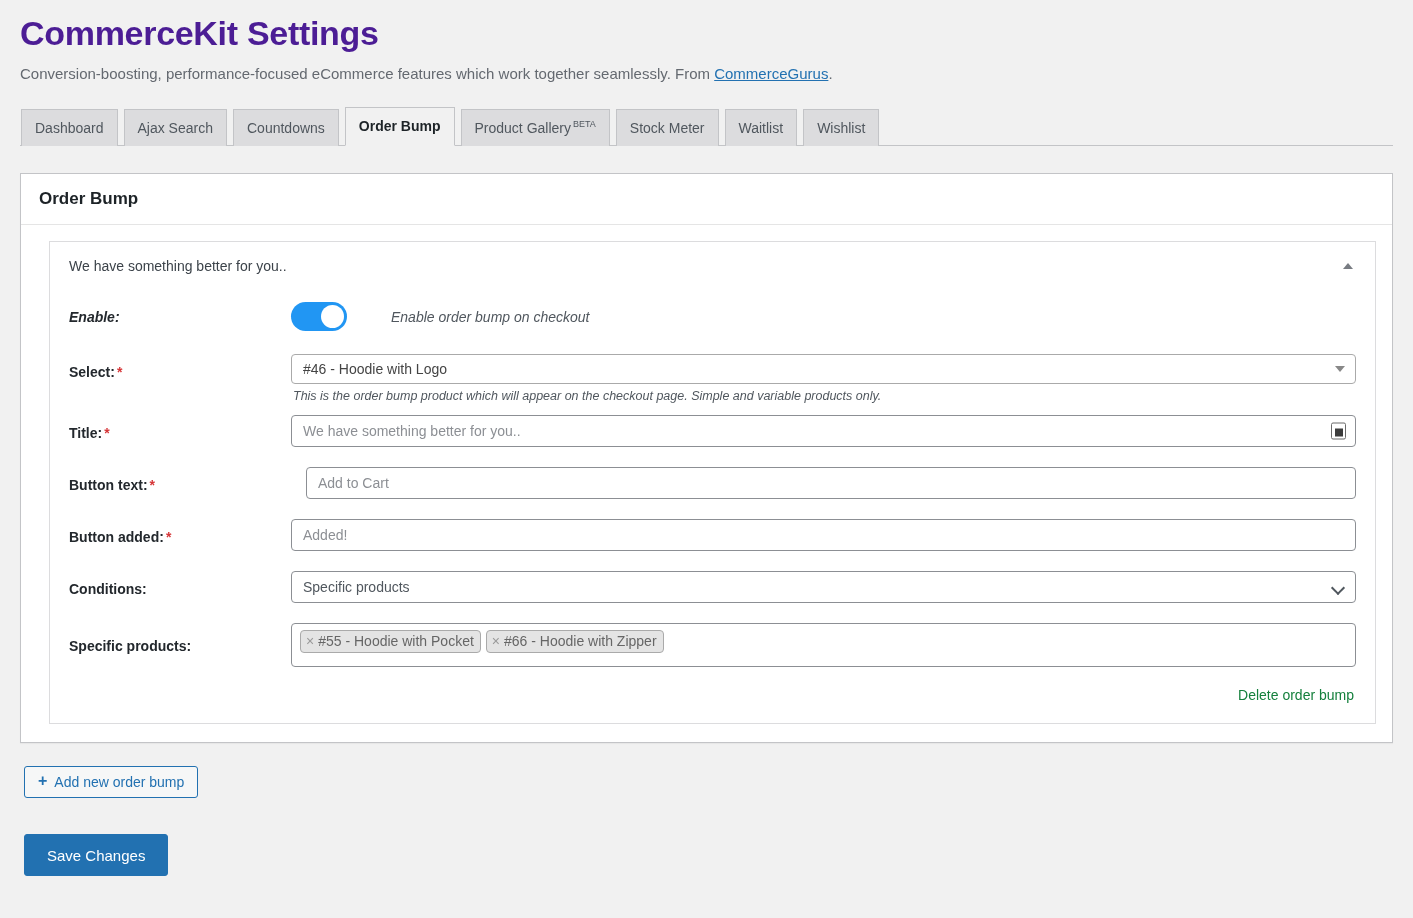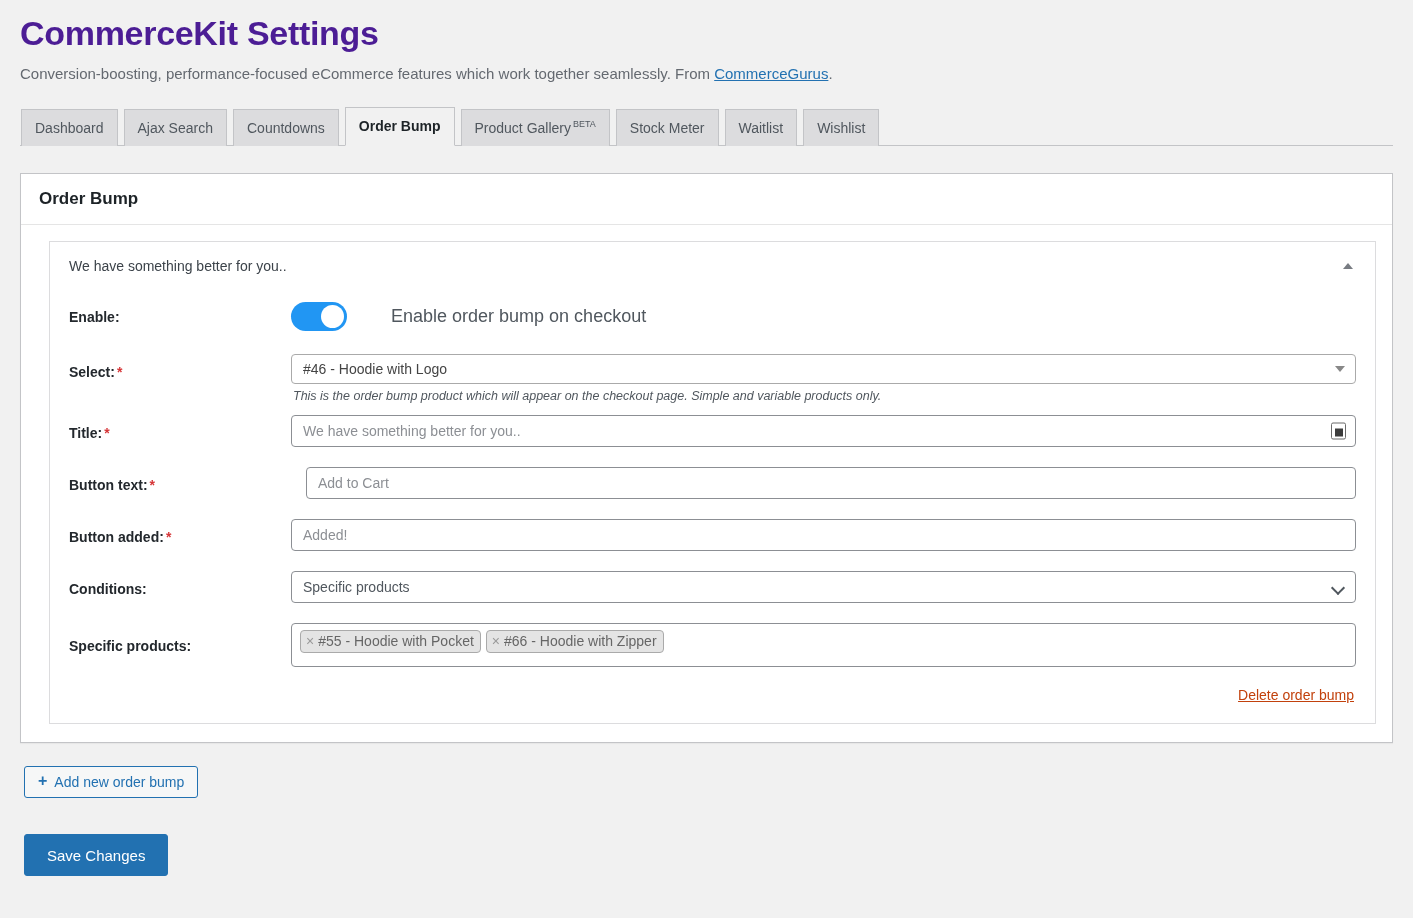--- a/index.html
+++ b/index.html
@@ -161,21 +161,21 @@
   .req {
     color: #d63638;
     font-weight: bold;
     margin-left: 2px;
   }
   .row-field {
     flex: 1 1 auto;
     min-width: 0;
   }
 
-  .row-enable { margin-bottom: 12px; height: 50px; align-items: center; }
+  .row-enable { margin-bottom: 12px; height: 50px; align-items: center; font-style: italic; }
   .row-enable .row-label { padding-top: 0; }
   .row-enable .row-field { display: flex; align-items: center; }
 
   
   .toggle {
     width: 56px;
     height: 29px;
     border-radius: 15px;
     background: #2196f3;
     position: relative;
@@ -186,21 +186,21 @@
     position: absolute;
     top: 3px;
     left: 30px;
     width: 23px;
     height: 23px;
     border-radius: 50%;
     background: #ffffff;
   }
   .toggle-text {
     margin-left: 44px;
-    font-size: 18px;
+    font-size: 14px;
     color: #50575e;
   }
 
   
   .txt {
     width: 100%;
     box-sizing: border-box;
     height: 32px;
     padding: 4px 11px;
     border: 1px solid #8c8f94;
@@ -335,23 +335,22 @@
     cursor: pointer;
     line-height: 1;
   }
 
   .delete-row {
     display: flex;
     justify-content: flex-end;
     padding: 20px 2px 0 0;
   }
   .delete-link {
-    color: #c2410c;
-    font-size: 14px;
-    text-decoration: underline;
+    color: #15803d;
+    font-size: 14px;
     cursor: pointer;
   }
 
   
   .add-btn {
     display: inline-flex;
     align-items: center;
     gap: 7px;
     margin: 23px 0 0 4px;
     background: #f6f7f7;

